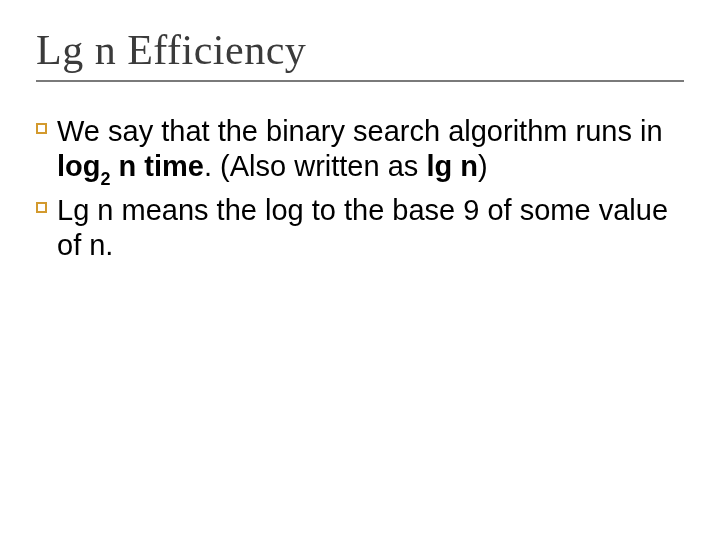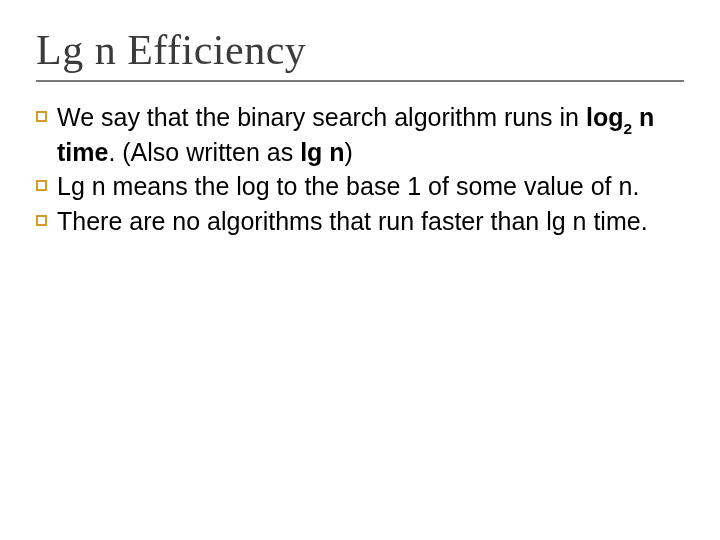--- a/index.html
+++ b/index.html
@@ -15,31 +15,31 @@
   .slide {
     width: 720px;
     height: 540px;
     box-sizing: border-box;
     padding: 26px 36px 30px 36px;
     position: relative;
   }
   .title-wrap {
     border-bottom: 2px solid #7a7a7a;
     padding-bottom: 6px;
-    margin-bottom: 20px;
+    margin-bottom: 32px;
   }
   .title {
     font-family: "Times New Roman", Times, serif;
     font-size: 42px;
     font-weight: 400;
     color: #3b3b3b;
     letter-spacing: 0.5px;
   }
   .body {
-    font-size: 25px;
+    font-size: 29px;
     line-height: 1.22;
   }
   .item {
     display: flex;
     align-items: flex-start;
     margin-bottom: 4px;
   }
   .bullet {
     display: inline-block;
     width: 11px;
@@ -82,23 +82,19 @@
 
     <div class="item">
       <span class="bullet"></span>
       <span class="text">
         <span>We say that the binary search algorithm runs in </span><span class="b"><span>log</span><span class="sub">2</span><span> n  time</span></span><span>.  (Also written as </span><span class="b">lg n</span><span>)</span>
       </span>
     </div>
 
     <div class="item">
       <span class="bullet"></span>
-      <span class="text">Lg n means the log to the base 1 of some value of n.</span>
+      <span class="text">Lg n means the log to the base 9 of some value of n.</span>
     </div>
 
 
-    <div class="item">
-      <span class="bullet"></span>
-      <span class="text">There are no algorithms that run faster than lg n time.</span>
-    </div>
 
   </div>
 </div>
 
 </body></html>

